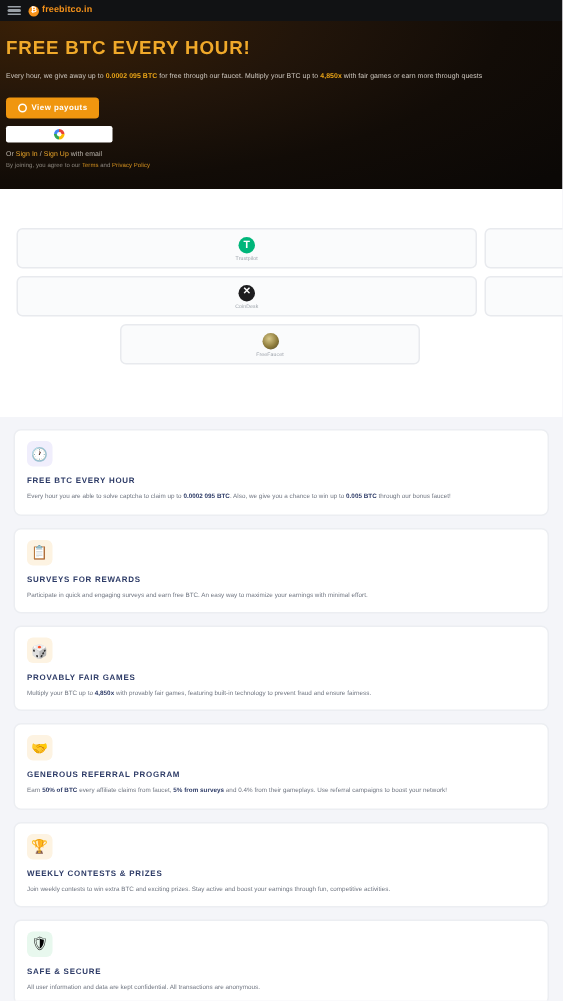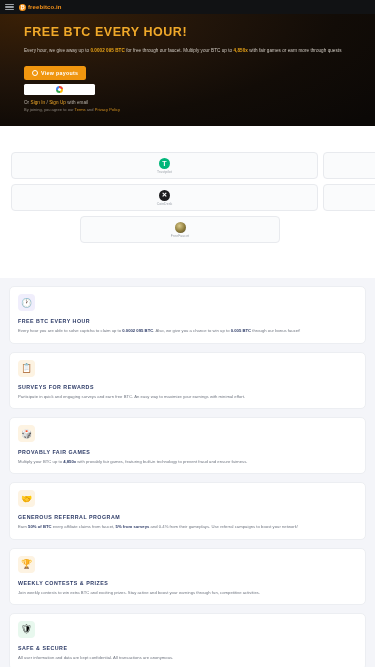--- a/index.html
+++ b/index.html
@@ -23,21 +23,21 @@
     width:7px; height:7px; border-radius:50%;
     background:#f7931a; display:flex; align-items:center; justify-content:center;
     color:#fff; font-size:5px; font-weight:bold; line-height:1;
   }
   .logo-text { font-size:6px; font-weight:bold; color:#f7931a; letter-spacing:.1px; }
 
   
   .hero {
     background:
       radial-gradient(120% 140% at 8% 0%, #3a2006 0%, #22150a 38%, #120c07 68%, #0b0806 100%);
-    padding:12px 8px 14px 24px;
+    padding:12px 8px 14px 4px;
     position:relative;
   }
   .hero-title {
     font-size:12.5px; font-weight:bold; color:#f0a92a;
     letter-spacing:.55px; line-height:1.1; margin-bottom:8px;
   }
   .hero-sub {
     font-size:4.6px; color:#cfc9c1; line-height:1.45; letter-spacing:.05px;
     margin-bottom:8px; white-space:nowrap;
   }

